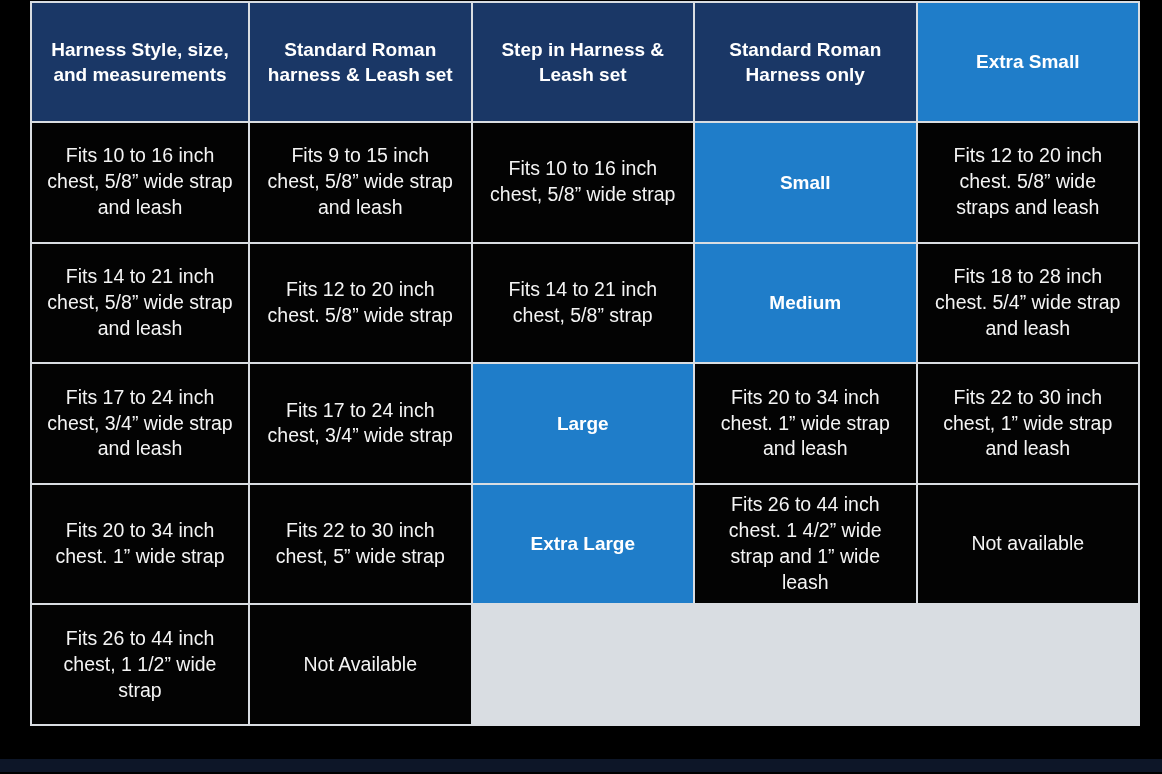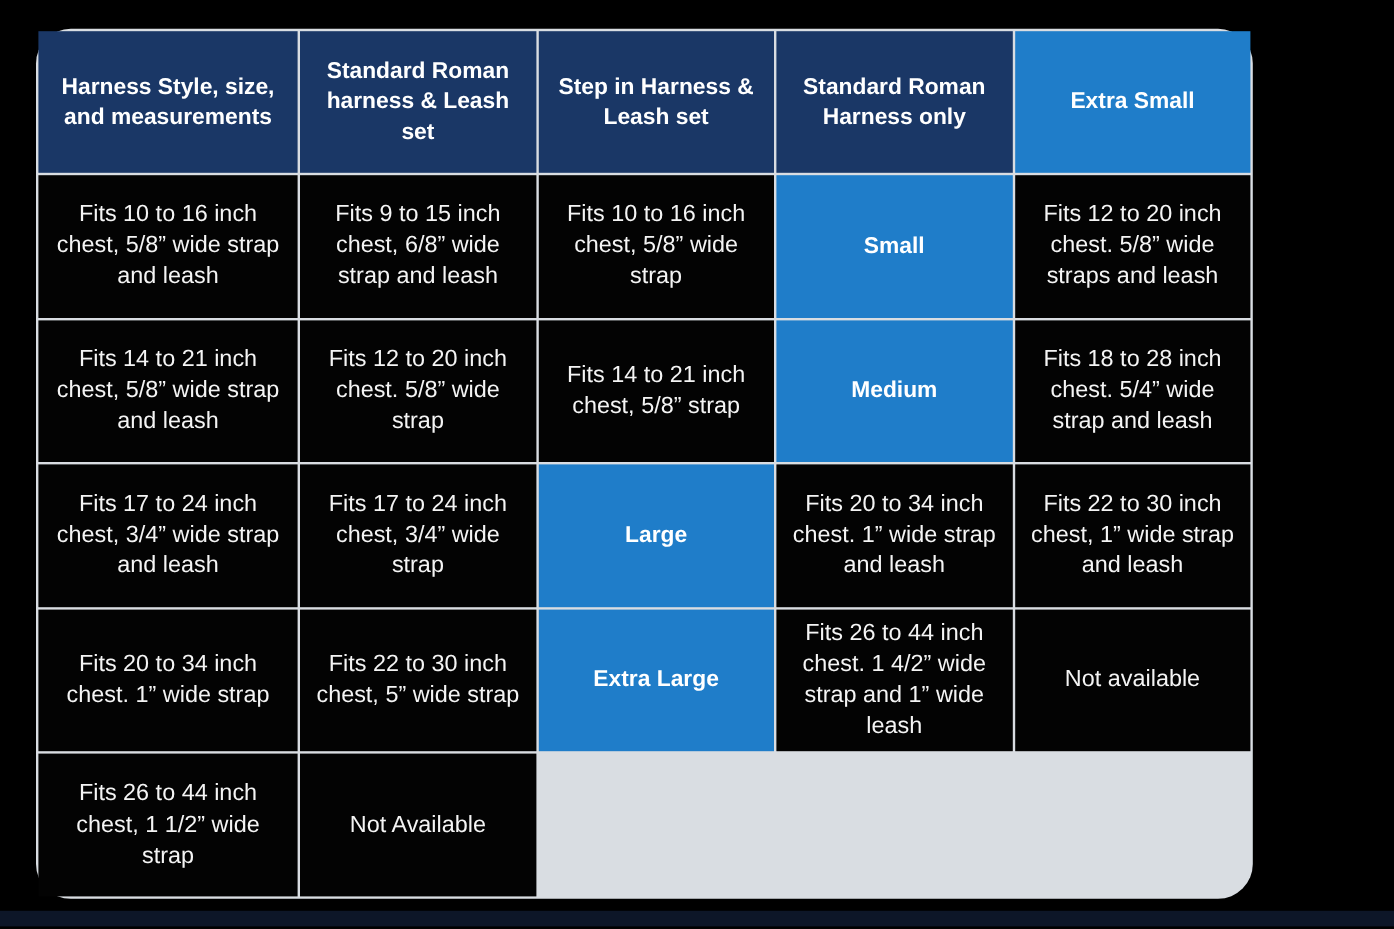--- a/index.html
+++ b/index.html
@@ -11,31 +11,30 @@
   .stage {
     position: relative;
     width: 1162px;
     height: 774px;
     background: var(--background, #000);
     overflow: hidden;
   }
   .size-table {
     position: absolute;
     left: 30px;
-    top: 24px;
-    width: 1014px;
+    top: 1px;
+    width: 1110px;
     height: 725px;
     box-sizing: border-box;
     display: grid;
     grid-template-columns: 216px repeat(4, 1fr);
     grid-template-rows: 118px repeat(5, 1fr);
     gap: 2px;
     padding: 2px;
     background: var(--grid-line, #d9dde2);
-    border-radius: 29px;
   }
   .cell {
     display: flex;
     align-items: center;
     justify-content: center;
     text-align: center;
     padding: 0 13px;
     color: var(--text, #ffffff);
     line-height: 1.33;
     box-sizing: border-box;
@@ -70,21 +69,21 @@
 <div class="stage">
   <div class="size-table">
 
     <div class="cell header-cell">Harness Style, size, and measurements</div>
     <div class="cell header-cell">Standard Roman harness &amp; Leash set</div>
     <div class="cell header-cell">Step in Harness &amp; Leash set</div>
     <div class="cell header-cell">Standard Roman Harness only</div>
 
     <div class="cell size-cell">Extra Small</div>
     <div class="cell spec-cell">Fits 10 to 16 inch chest, 5/8” wide strap and leash</div>
-    <div class="cell spec-cell">Fits 9 to 15 inch chest, 6/8” wide strap and leash</div>
+    <div class="cell spec-cell">Fits 9 to 15 inch chest, 5/8” wide strap and leash</div>
     <div class="cell spec-cell">Fits 10 to 16 inch chest, 5/8” wide strap</div>
 
     <div class="cell size-cell">Small</div>
     <div class="cell spec-cell">Fits 12 to 20 inch chest. 5/8” wide straps and leash</div>
     <div class="cell spec-cell">Fits 14 to 21 inch chest, 5/8” wide strap and leash</div>
     <div class="cell spec-cell">Fits 12 to 20 inch chest. 5/8” wide strap</div>
     <div class="cell spec-cell">Fits 14 to 21 inch chest, 5/8” strap</div>
 
     <div class="cell size-cell">Medium</div>
     <div class="cell spec-cell">Fits 18 to 28 inch chest. 5/4” wide strap and leash</div>

